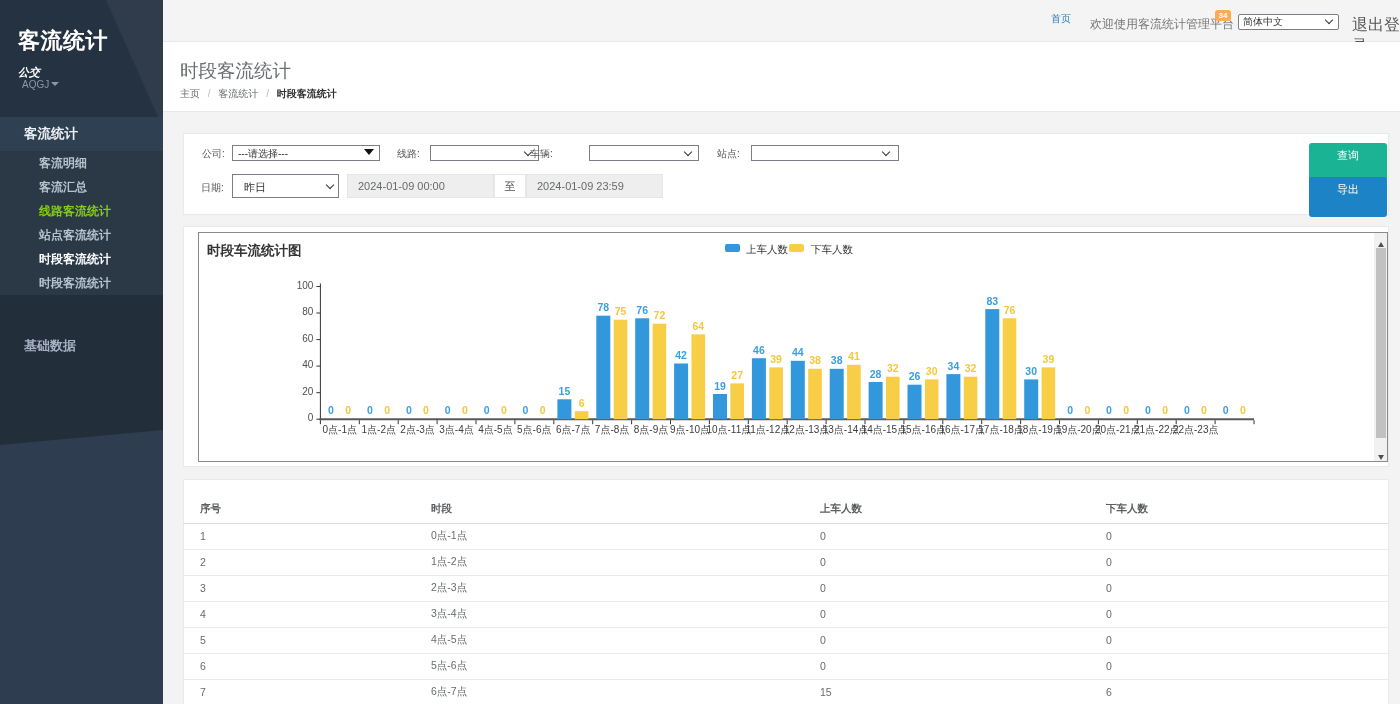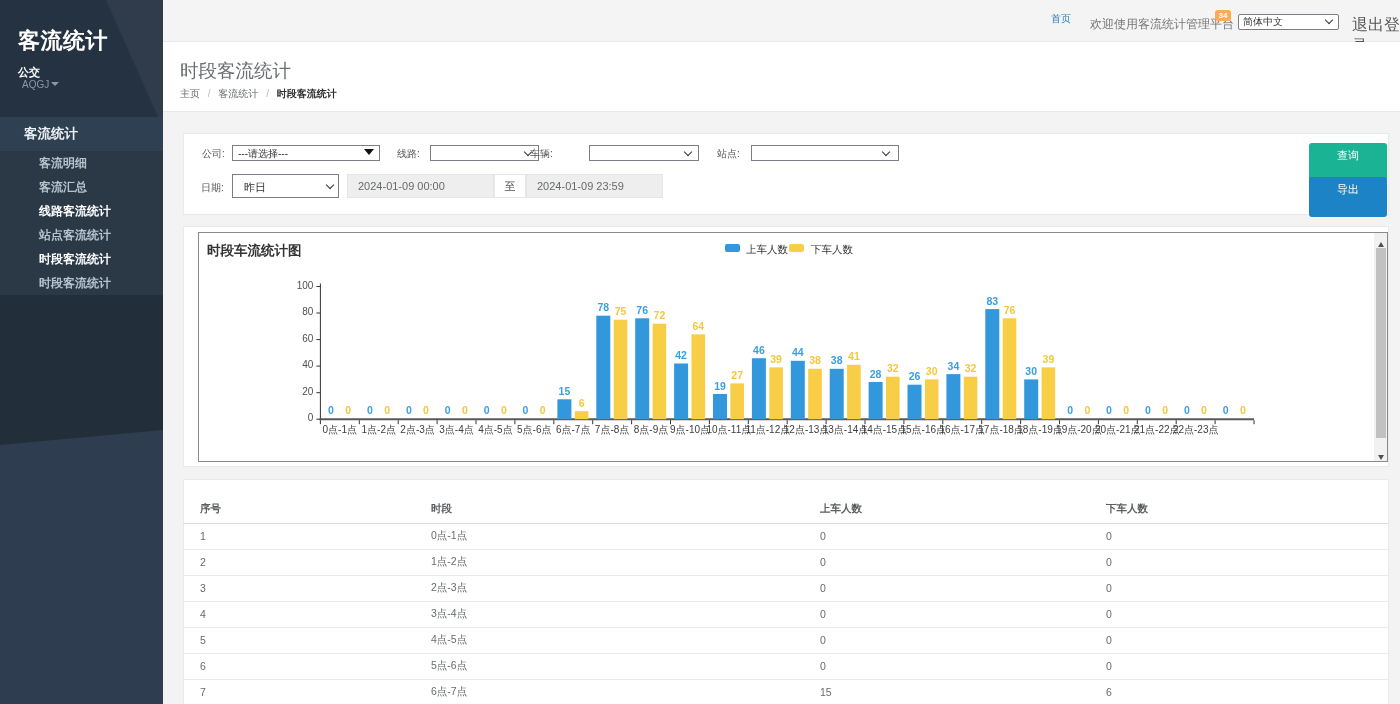--- a/index.html
+++ b/index.html
@@ -7,21 +7,21 @@
 #sidebar { position:absolute; left:0; top:0; width:163px; height:704px; background:#2e3e50; }
 #sbtop { position:absolute; left:0; top:0; width:163px; height:117px; background:#253241;
   background-image: linear-gradient(246deg, rgba(255,255,255,0.05) 0 26%, rgba(0,0,0,0) 27%); }
 #sbband { position:absolute; left:0; top:295px; width:163px; height:150px; background:#232e3b;
   clip-path: polygon(0 0, 163px 0, 163px 135px, 0 150px); }
 #navzone { position:absolute; left:0; top:151px; width:163px; height:144px; background:#2b3947; }
 #navparent { position:absolute; left:0; top:117px; width:163px; height:34px; background:#2e4051; color:#e9eef3; font-size:13.5px; line-height:34px; padding-left:24px; font-weight:bold;}
 .sub { position:absolute; left:39px; width:120px; height:24px; line-height:24px; font-size:12px; font-weight:600; color:#b7c2cc; }
 .nav1 { position:absolute; left:24px; width:130px; height:34px; line-height:34px; font-size:13px; color:#a7b1c2; font-weight:bold; }
 #sbtitle { position:absolute; left:18px; top:26px; color:#fff; font-size:22px; font-weight:900; letter-spacing:0.5px;}
-#sbcorp { position:absolute; left:18px; top:65px; color:#fff; font-size:11px; font-weight:bold; }
+#sbcorp { position:absolute; left:18px; top:65px; color:#fff; font-size:11px; font-weight:bold;font-style:italic; }
 #sbuser { position:absolute; left:22px; top:79px; color:#8b98a6; font-size:10px; }
 #topbar { position:absolute; left:163px; top:0; width:1237px; height:42px; background:#f4f4f5; border-bottom:1px solid #e7eaec; }
 #heading { position:absolute; left:163px; top:42px; width:1237px; height:70px; background:#fff; border-bottom:1px solid #e7eaec; }
 .panel { position:absolute; left:183px; width:1206px; background:#fff; border:1px solid #e7eaec; }
 .lab { position:absolute; font-size:10px; color:#555; }
 .sel1 { position:absolute; top:144.5px; height:16px; border:1px solid #7d7d85; background:#fff; border-radius:0; }
 .chev { position:absolute; width:6px; height:6px; border-right:1.6px solid #333; border-bottom:1.6px solid #333; transform:rotate(45deg); }
 .dinput { position:absolute; top:174px; height:24px; background:#eee; border:1px solid #e5e6e7; font-size:11px; color:#676a6c; line-height:22px; padding-left:10px; }
 .btn { position:absolute; left:1309px; width:78px; height:40px; border-radius:3px; color:#fff; font-size:11px; text-align:center; line-height:24px; }
 .trow { position:absolute; left:183px; width:1206px; height:26px; border-bottom:1px solid #ebebec; font-size:10.5px; color:#676a6c; }
@@ -31,24 +31,25 @@
 <div id="sidebar">
   <div id="sbtop"></div>
   <div id="sbband"></div>
   <div id="sbtitle">客流统计</div>
   <div id="sbcorp">公交</div>
   <div id="sbuser">AQGJ<span style="display:inline-block;width:0;height:0;border-left:4px solid transparent;border-right:4px solid transparent;border-top:4px solid #8b98a6;vertical-align:middle;margin-left:2px;margin-top:-2px"></span></div>
   <div id="navzone"></div>
   <div id="navparent">客流统计</div>
   <div class="sub" style="top:151px;color:#b7c2cc">客流明细</div>
 <div class="sub" style="top:175px;color:#b7c2cc">客流汇总</div>
-<div class="sub" style="top:199px;color:#ffffff">线路客流统计</div>
+<div class="sub" style="top:199px;color:#84cc16">线路客流统计</div>
 <div class="sub" style="top:223px;color:#b7c2cc">站点客流统计</div>
 <div class="sub" style="top:247px;color:#fff">时段客流统计</div>
 <div class="sub" style="top:271px;color:#b7c2cc">时段客流统计</div>
+  <div class="nav1" style="top:329px">基础数据</div>
 </div>
 
 <div id="topbar">
   <span class="abs" style="left:888px;top:12px;font-size:10px;color:#2e7fbe">首页</span>
   <span class="abs" style="left:927px;top:16px;font-size:12px;color:#767676">欢迎使用客流统计管理平台</span>
   <span class="abs" style="left:1052px;top:10px;width:16px;height:11px;background:#f8ac59;border-radius:3px;color:#fff;font-size:8px;font-weight:bold;text-align:center;line-height:11px">34</span>
   <span class="abs" style="left:1075px;top:13.5px;width:101px;height:16px;background:#fff;border:1px solid #7d7d85;border-radius:2px;font-size:10px;color:#333;line-height:14px;padding-left:4px">简体中文</span>
   <span class="chev" style="left:1163px;top:17px"></span>
   <span class="abs" style="left:1189px;top:15px;font-size:16px;color:#555">退出登录</span>
 </div>

